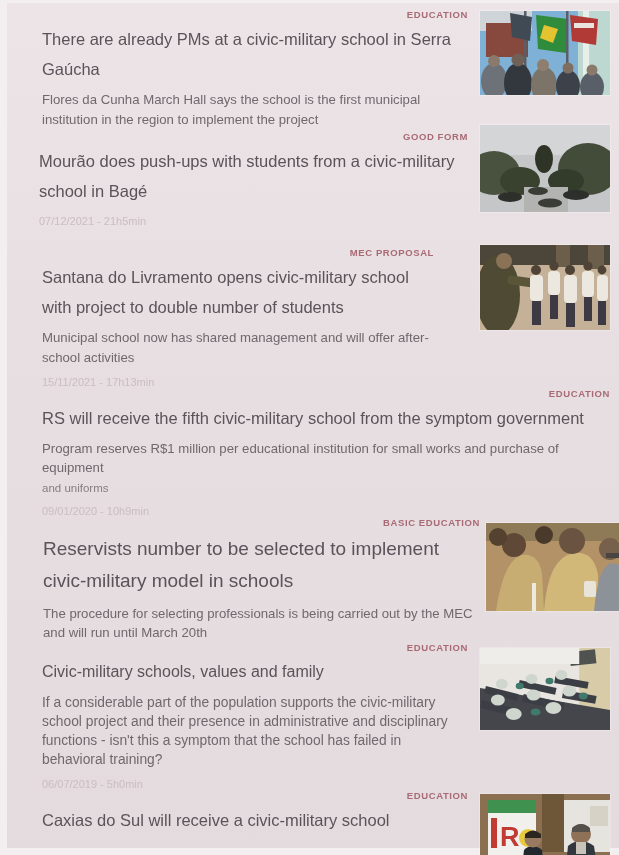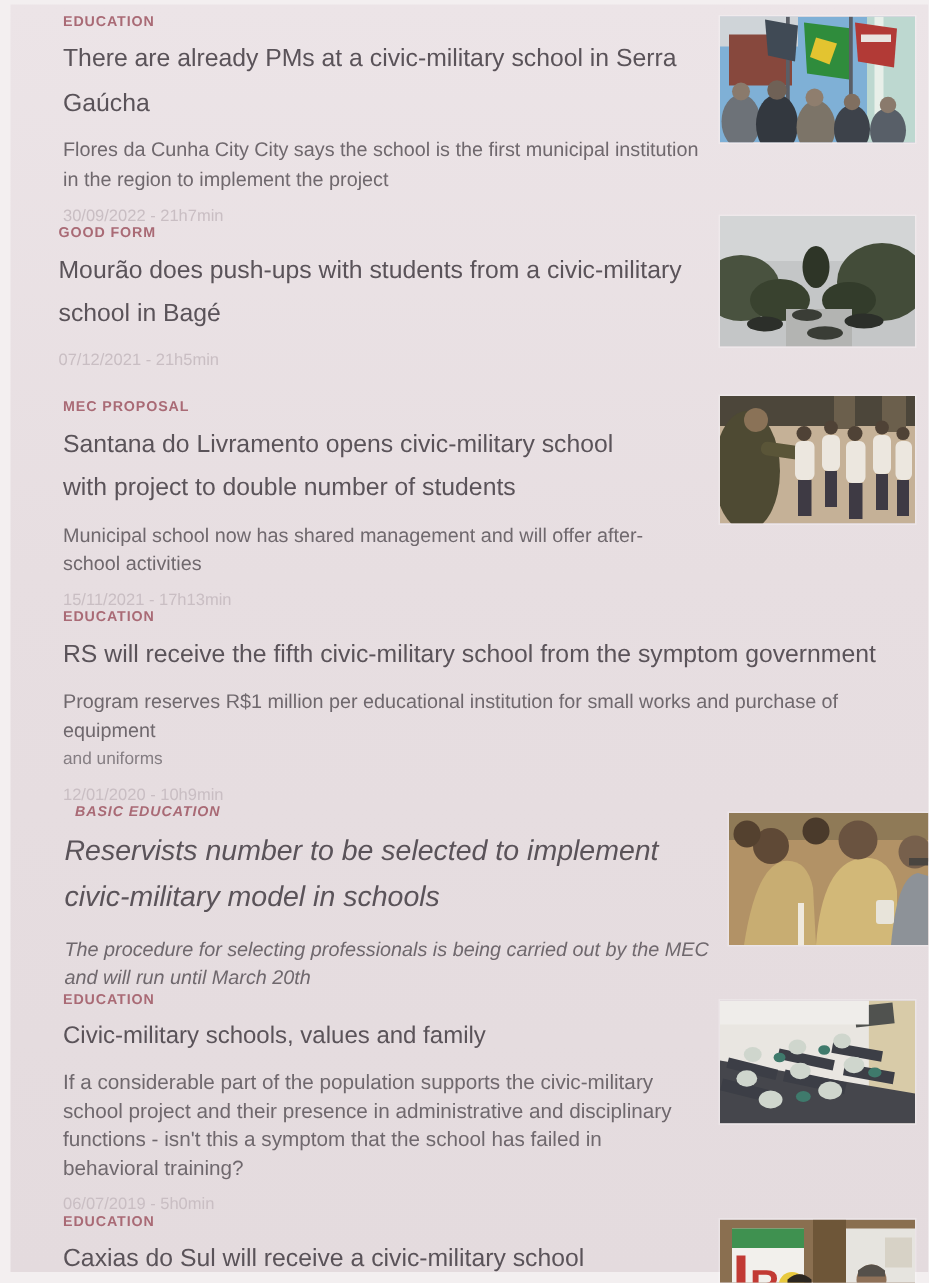--- a/index.html
+++ b/index.html
@@ -20,20 +20,21 @@
     display:flex;
     align-items:flex-start;
     padding:0 9px 0 35px;
     box-sizing:border-box;
   }
   .article .text{flex:1;min-width:0;}
   .kicker{
     font-size:9.5px;font-weight:bold;letter-spacing:.6px;
     color:#a96a75;text-transform:uppercase;
     margin:0 0 5px 0;
+    text-align:right;
   }
   .headline{
     font-size:16.5px;font-weight:400;color:#5a5359;
     line-height:1.8;margin:0;max-width:438px;
   }
   .subtitle{
     font-size:13.2px;color:#6f686d;line-height:1.45;
     margin:6px 0 0 0;max-width:432px;
   }
   .timestamp{
@@ -48,21 +49,21 @@
   .thumb svg{display:block;width:100%;height:100%;}
 
   
   #a1{min-height:122px;}
   #a2{min-height:116px;padding-left:32px;}
   #a3{min-height:128px;gap:34px;}
   #a4{min-height:108px;}
   #a4 .headline{max-width:590px;}
   #a4 .subtitle{max-width:585px;}
   #a4 .sub2{font-size:11.5px;color:#857e83;margin-top:2px;}
-  #a5{min-height:120px;padding-left:36px;padding-right:0;font-style:italic;}
+  #a5{min-height:120px;padding-left:36px;padding-right:0;}
   #a5 .kicker{margin-left:7px;}
   #a5 .headline{font-size:19px;line-height:1.65;max-width:440px;}
   #a5 .subtitle{max-width:452px;margin-top:8px;}
   #a5 .thumb{flex:0 0 133px;width:133px;margin-left:6px;margin-top:6px;height:88px;}
   #a6{min-height:140px;}
   #a6 .headline{font-size:16px;}
   #a6 .subtitle{font-size:13.8px;max-width:445px;line-height:1.38;}
   #a7{min-height:96px;}
   #a1 .thumb{height:84px;margin-top:2px;}
   #a2 .thumb{height:87px;margin-top:-6px;}
@@ -72,22 +73,21 @@
 </style>
 </head>
 <body>
 
 <div id="panel">
 
   <div class="article" id="a1">
     <div class="text">
       <div class="kicker">EDUCATION</div>
       <h2 class="headline">There are already PMs at a civic-military school in Serra Gaúcha</h2>
-      <p class="subtitle">Flores da Cunha City City says the school is the first municipal institution in the region to implement the project</p>
-      <div class="timestamp">30/09/2022 - 21h7min</div>
+      <p class="subtitle">Flores da Cunha March Hall says the school is the first municipal institution in the region to implement the project</p>
     </div>
     <div class="thumb">
       <svg viewBox="0 0 130 84" preserveAspectRatio="none">
         <rect width="130" height="84" fill="#7fb0d6"></rect>
         <rect x="0" y="0" width="52" height="20" fill="#cfd4d8"></rect>
         <rect x="6" y="12" width="42" height="34" fill="#87483d"></rect>
         <rect x="98" y="0" width="32" height="84" fill="#bdd8d0"></rect>
         <rect x="103" y="0" width="6" height="84" fill="#e8efe9"></rect>
         <polygon points="56,4 88,8 86,42 58,38" fill="#2f8c3c"></polygon>
         <polygon points="64,14 78,18 73,32 60,27" fill="#e3c430"></polygon>
@@ -174,21 +174,21 @@
       </svg>
     </div>
   </div>
 
   <div class="article" id="a4">
     <div class="text">
       <div class="kicker">EDUCATION</div>
       <h2 class="headline">RS will receive the fifth civic-military school from the symptom government</h2>
       <p class="subtitle">Program reserves R$1 million per educational institution for small works and purchase of equipment</p>
       <div class="subtitle sub2">and uniforms</div>
-      <div class="timestamp">12/01/2020 - 10h9min</div>
+      <div class="timestamp">09/01/2020 - 10h9min</div>
     </div>
   </div>
 
   <div class="article" id="a5">
     <div class="text">
       <div class="kicker">BASIC EDUCATION</div>
       <h2 class="headline">Reservists number to be selected to implement civic-military model in schools</h2>
       <p class="subtitle">The procedure for selecting professionals is being carried out by the MEC and will run until March 20th</p>
     </div>
     <div class="thumb">

